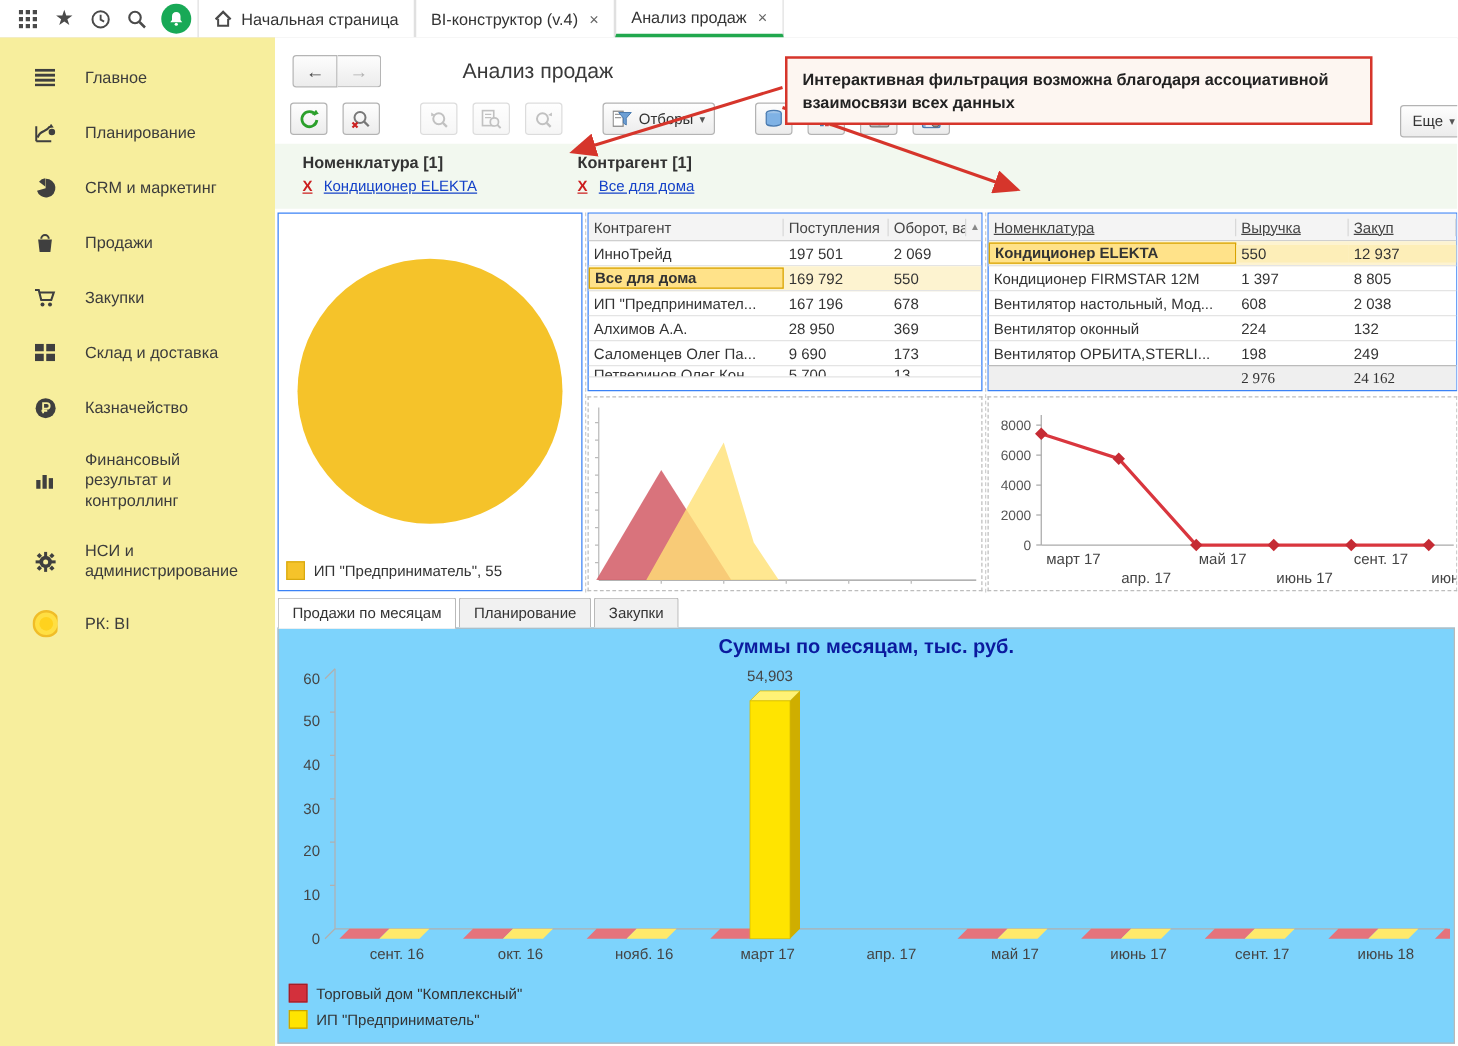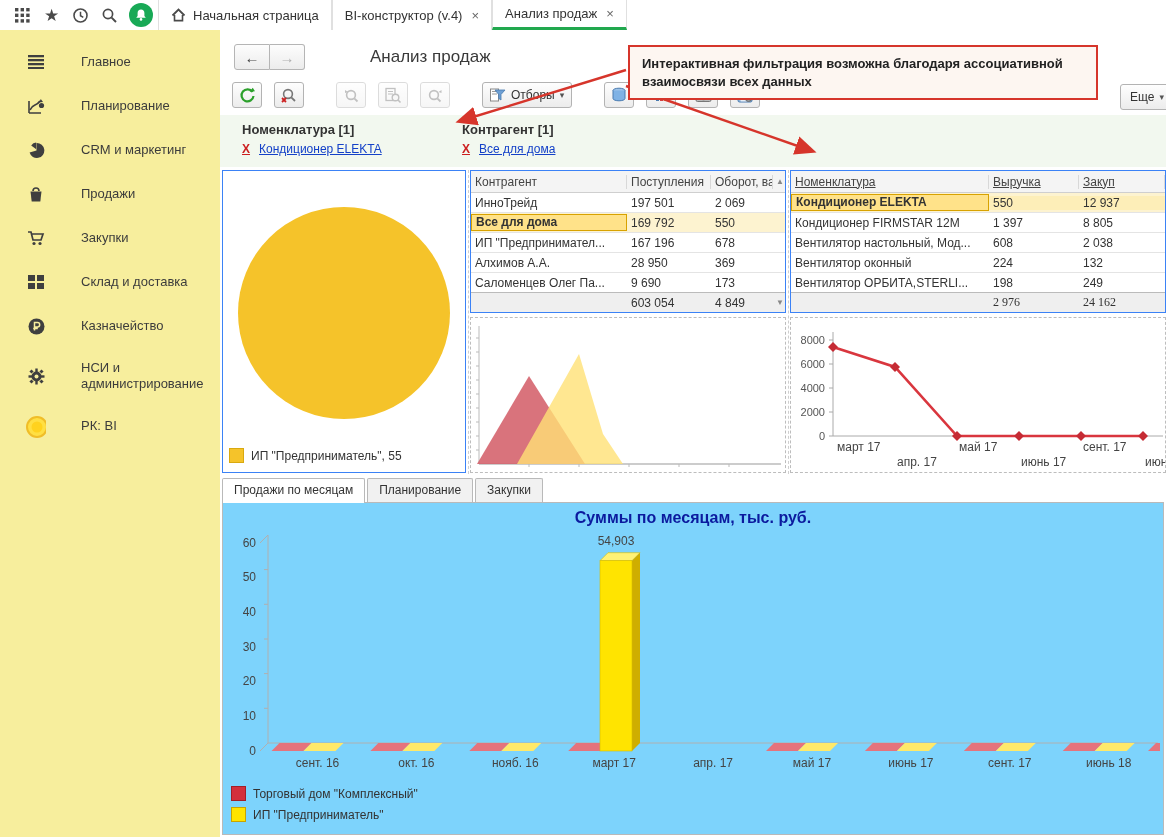--- a/index.html
+++ b/index.html
@@ -13,21 +13,21 @@
   .bell-wrap{width:34px;height:30px;display:flex;align-items:center;justify-content:center;}
   .bell{width:24px;height:24px;border-radius:50%;background:#18a956;display:flex;align-items:center;justify-content:center;}
   .tab{display:flex;align-items:center;gap:7px;padding:0 12px;border-left:1px solid #e0e0e0;border-right:1px solid #e0e0e0;font-size:13px;color:#333;cursor:pointer;position:relative;}
   .tab .close{color:#666;font-size:13px;margin-left:2px;}
   .tab.active{border-bottom:3px solid #21a84e;}
   .star{font-family:"DejaVu Sans",sans-serif;color:#4a4a4a;font-size:17px;}
 
   
   .app{position:absolute;left:0;top:30px;width:1166px;height:807px;display:flex;}
   .sidebar{width:220px;background:#f7ee9d;padding-top:10px;box-sizing:border-box;flex:none;}
-  .side-item{display:flex;align-items:center;gap:35px;padding:12px 4px 12px 26px;cursor:pointer;}
+  .side-item{display:flex;align-items:center;gap:22px;padding:12px 4px 12px 26px;cursor:pointer;}
   .side-item .sic{width:20px;height:20px;flex:none;display:flex;align-items:center;justify-content:center;}
   .side-item .slab{font-size:13px;color:#3c3c3c;line-height:1.25;padding-right:14px;}
   .main{position:relative;flex:1;background:#fff;overflow:hidden;}
 
   
   .navbtns{position:absolute;left:14px;top:14px;display:flex;}
   .navbtn{width:34px;height:24px;border:1px solid #b5b5b5;background:linear-gradient(#fdfdfd,#ececec);display:flex;align-items:center;justify-content:center;font-size:15px;color:#444;cursor:pointer;}
   .navbtn:first-child{border-radius:3px 0 0 3px;}
   .navbtn:last-child{border-radius:0 3px 3px 0;border-left:none;color:#b0b0b0;}
   .page-title{position:absolute;left:150px;top:17px;font-size:17px;color:#3a3a3a;}
@@ -212,20 +212,32 @@
         <span class="sic">
             <svg width="17" height="17">
               <circle cx="8.5" cy="8.5" r="8" fill="#3f3f3f"></circle>
               <path d="M6.5 12.5 V4.5 h3 a2.2 2.2 0 0 1 0 4.4 h-3 M5.2 10.6 h4.6" stroke="#f7ee9d" stroke-width="1.5" fill="none"></path>
             </svg>
           </span>
         <span class="slab">Казначейство</span>
       </div>
       <div class="side-item">
         <span class="sic">
+            <svg width="16" height="15">
+              <g fill="#3f3f3f">
+                <rect x="1" y="7" width="3.4" height="7"></rect>
+                <rect x="6" y="3" width="3.4" height="11"></rect>
+                <rect x="11" y="5.5" width="3.4" height="8.5"></rect>
+              </g>
+            </svg>
+          </span>
+        <span class="slab">Финансовый результат и контроллинг</span>
+      </div>
+      <div class="side-item">
+        <span class="sic">
             <svg width="17" height="17">
               <g fill="#3f3f3f">
                 <circle cx="8.5" cy="8.5" r="5"></circle>
                 <rect x="7.3" y="0.5" width="2.4" height="4"></rect>
                 <rect x="7.3" y="12.5" width="2.4" height="4"></rect>
                 <rect x="0.5" y="7.3" width="4" height="2.4"></rect>
                 <rect x="12.5" y="7.3" width="4" height="2.4"></rect>
                 <rect x="2" y="2" width="3" height="3" transform="rotate(45 3.5 3.5)"></rect>
                 <rect x="12" y="2" width="3" height="3" transform="rotate(45 13.5 3.5)"></rect>
                 <rect x="2" y="12" width="3" height="3" transform="rotate(45 3.5 13.5)"></rect>
@@ -412,26 +424,20 @@
         </div>
         <div class="trow" style="grid-template-columns:156px 84px 62px;">
           <span class="cell">Саломенцев Олег Па...</span>
           <span class="cell num">9 690</span>
           <span class="cell num">173</span>
         </div>
         <div class="trow" style="grid-template-columns:156px 84px 62px;height:8px;overflow:hidden;align-items:start;">
           <span class="cell">Петверинов Олег Кон...</span>
           <span class="cell num">5 700</span>
           <span class="cell num">13</span>
-        </div>
-        <div class="tfoot" style="grid-template-columns:156px 84px 62px 12px;">
-          <span class="cell"></span>
-          <span class="cell num">603 054</span>
-          <span class="cell num">4 849</span>
-          <span class="scrollarr" style="bottom:5px;">▼</span>
         </div>
       </div>
 
       <div class="panel dashb" style="left:250px;top:287px;width:316px;height:156px;">
         <svg width="314" height="154">
           <line x1="8" y1="8" x2="8" y2="146" stroke="#bbb"></line>
           <line x1="8" y1="146" x2="310" y2="146" stroke="#999"></line>
           <g stroke="#bbb">
             <line x1="5" y1="20" x2="8" y2="20"></line>
               <line x1="5" y1="34" x2="8" y2="34"></line>

